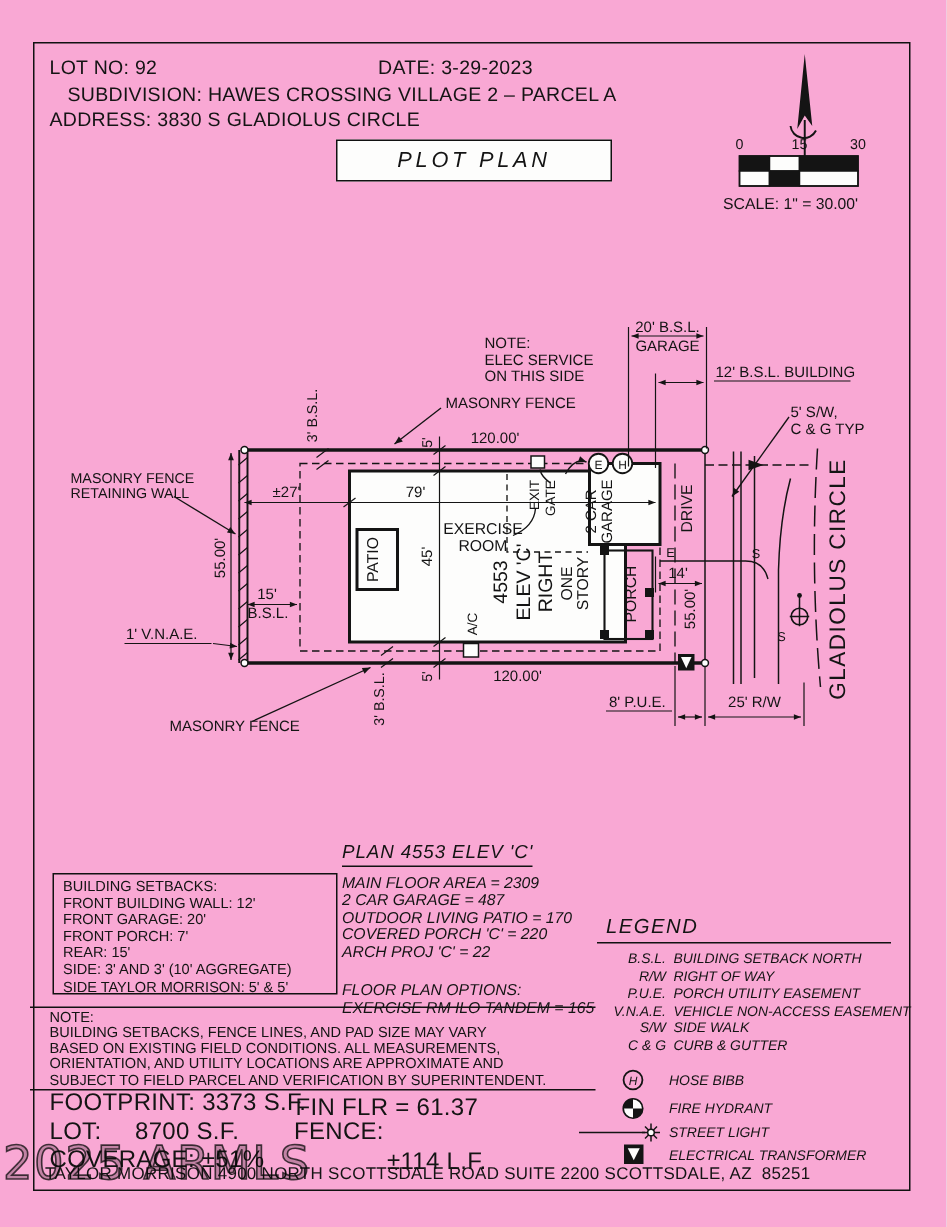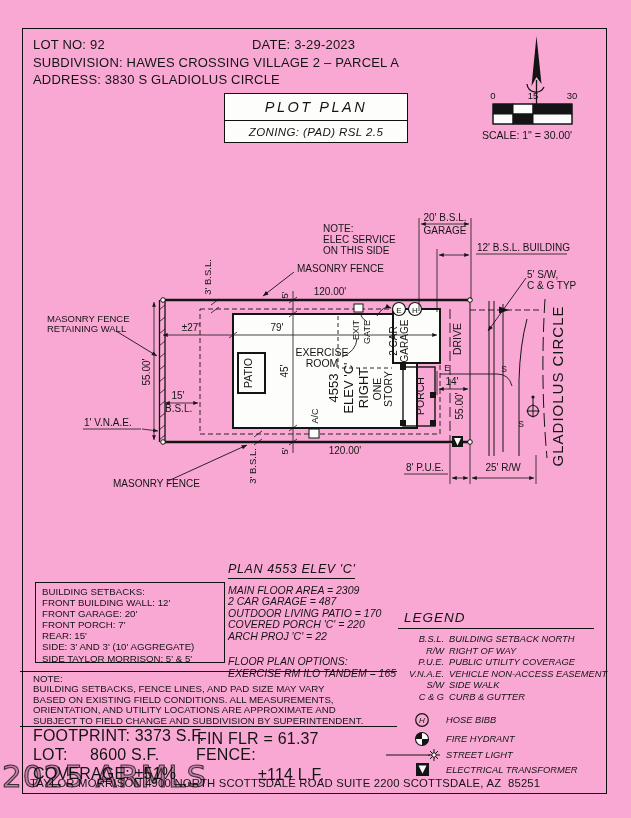--- a/index.html
+++ b/index.html
@@ -40,26 +40,25 @@
     color:rgba(0,0,0,0.22);-webkit-text-stroke:1.1px rgba(10,10,10,0.75);letter-spacing:1px;}
 </style>
 </head>
 <body>
 
 <div class="page">
   <div class="border"></div>
 
   <div class="t hdr" style="left:33px;top:37px;">LOT NO: 92</div>
   <div class="t hdr" style="left:252px;top:37px;">DATE: 3-29-2023</div>
-  <div class="t hdr" style="left:33px;top:55px;">SUBDIVISION: HAWES CROSSING VILLAGE 2 – PARCEL A</div>
+  <div class="t hdr" style="left:45px;top:55px;">SUBDIVISION: HAWES CROSSING VILLAGE 2 – PARCEL A</div>
   <div class="t hdr" style="left:33px;top:72px;">ADDRESS: 3830 S GLADIOLUS CIRCLE</div>
 
   <div class="titlebox">
     <div class="b1">PLOT PLAN</div>
-    <div class="b2">ZONING: (PAD) RSL 2.5</div>
   </div>
 
   <svg style="position:absolute;left:0;top:0;" width="631" height="818" viewBox="0 0 631 818">
     <defs>
       <marker id="ae" viewBox="0 0 10 10" refX="8.5" refY="5" markerWidth="8.5" markerHeight="7" orient="auto-start-reverse">
         <path d="M0,1.6 L8.5,5 L0,8.4 Z" fill="#141414"></path>
       </marker>
     </defs>
 
     <g stroke="#141414" fill="none">
@@ -247,40 +246,40 @@
     <div>REAR: 15'</div>
     <div>SIDE: 3' AND 3' (10' AGGREGATE)</div>
     <div>SIDE TAYLOR MORRISON: 5' &amp; 5'</div>
   </div>
 
   <div class="noteblk">
     <div>NOTE:</div>
     <div>BUILDING SETBACKS, FENCE LINES, AND PAD SIZE MAY VARY</div>
     <div>BASED ON EXISTING FIELD CONDITIONS.  ALL MEASUREMENTS,</div>
     <div>ORIENTATION, AND UTILITY LOCATIONS ARE APPROXIMATE AND</div>
-    <div>SUBJECT TO FIELD CHANGE AND SUBDIVISION BY SUPERINTENDENT.</div>
+    <div>SUBJECT TO FIELD PARCEL AND VERIFICATION BY SUPERINTENDENT.</div>
   </div>
 
   <div class="divider" style="top:671px;"></div>
   <div class="divider" style="top:726px;"></div>
 
   <div class="legend">
     <div class="lg-title">LEGEND</div>
     <div class="lg-rule"></div>
     <div class="lg-row">
         <span class="lg-abbr">B.S.L.</span>
         <span class="lg-text">BUILDING SETBACK NORTH</span>
       </div>
     <div class="lg-row">
         <span class="lg-abbr">R/W</span>
         <span class="lg-text">RIGHT OF WAY</span>
       </div>
     <div class="lg-row">
         <span class="lg-abbr">P.U.E.</span>
-        <span class="lg-text">PUBLIC UTILITY COVERAGE</span>
+        <span class="lg-text">PORCH UTILITY EASEMENT</span>
       </div>
     <div class="lg-row">
         <span class="lg-abbr">V.N.A.E.</span>
         <span class="lg-text">VEHICLE NON-ACCESS EASEMENT</span>
       </div>
     <div class="lg-row">
         <span class="lg-abbr">S/W</span>
         <span class="lg-text">SIDE WALK</span>
       </div>
     <div class="lg-row">
@@ -328,21 +327,21 @@
       <svg width="15" height="15" viewBox="0 0 15 15">
           <rect x="1" y="1" width="13" height="13" fill="#141414"></rect>
           <path d="M3.5,3.5 L11.5,3.5 L7.5,11.5 Z" fill="#fdfdfc"></path>
         </svg>
     </span>
     <span>ELECTRICAL TRANSFORMER</span>
   </div>
 
   <div class="t stats" style="left:33px;top:727px;">FOOTPRINT: 3373 S.F.</div>
   <div class="t stats" style="left:33px;top:746px;">LOT:</div>
-  <div class="t stats" style="left:90px;top:746px;">8600 S.F.</div>
+  <div class="t stats" style="left:90px;top:746px;">8700 S.F.</div>
   <div class="t stats" style="left:196px;top:746px;">FENCE:</div>
   <div class="t stats" style="left:258px;top:766px;">±114 L.F.</div>
   <div class="t stats" style="left:33px;top:765px;">COVERAGE: ±51%</div>
   <div class="t stats" style="left:197px;top:730px;">FIN FLR = 61.37</div>
   <div class="t company" style="left:30px;top:777px;">TAYLOR MORRISON 4900 NORTH SCOTTSDALE ROAD SUITE 2200 SCOTTSDALE, AZ  85251</div>
 
   <div class="watermark">2025 ARMLS</div>
 </div>
 
 </body></html>

